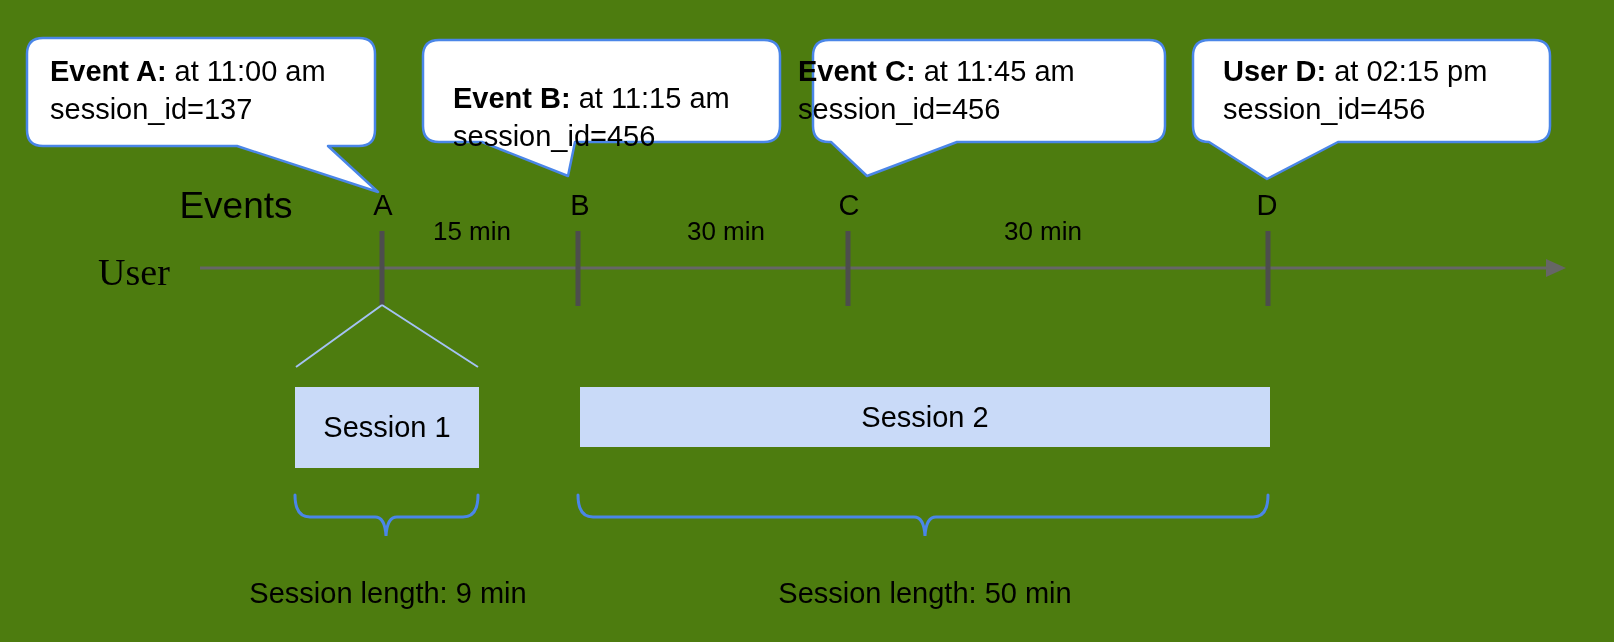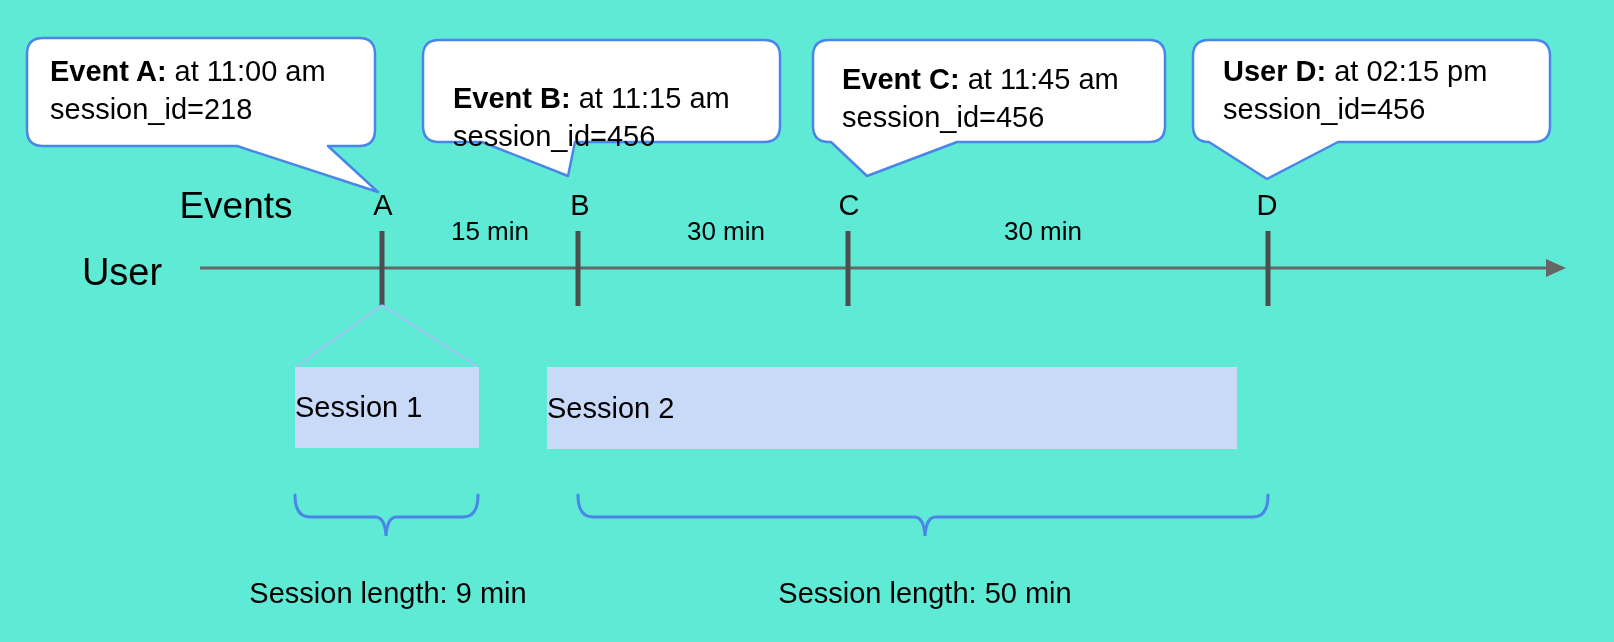--- a/index.html
+++ b/index.html
@@ -1,41 +1,42 @@
 <!DOCTYPE html>
 <html><head>
 <meta charset="utf-8">
 <style>
   html,body{margin:0;padding:0;background:#ffffff;}
   .stage{
     position:relative;
     width:1614px;height:642px;
-    background:#5eead4;
+    background:#4d7c0f;
     font-family:"Liberation Sans", sans-serif;
     color:#000000;
     overflow:hidden;
   }
   .stage svg{position:absolute;left:0;top:0;}
   .abs{position:absolute;}
   .callout-text{
     font-size:29px;
     line-height:38px;
     color:#000000;
     white-space:nowrap;
   }
   .callout-text b{font-weight:bold;}
   .axis-label-user{font-size:38px;line-height:38px;}
   .axis-label-events{font-size:37px;line-height:29px;}
   .marker-label{font-size:29px;line-height:29px;transform:translateX(-50%);}
   .gap-label{font-size:26px;line-height:26px;transform:translateX(-50%);}
   .center-x{transform:translateX(-50%);}
   .session-box{
     background:#c9daf8;
-    display:flex;align-items:center;justify-content:flex-start;
+    display:flex;align-items:center;justify-content:center;
     font-size:29px;
+    margin-top:20px;
   }
   .length-label{font-size:29px;line-height:30px;white-space:nowrap;}
 </style>
 </head>
 <body>
 
 <div class="stage">
 
   <svg width="1614" height="642" viewBox="0 0 1614 642">
 
@@ -53,50 +54,50 @@
     <line x1="1268" y1="231" x2="1268" y2="306" stroke="#4d4d4d" stroke-width="5"></line>
 
     <path d="M 382,305 L 296,367 M 382,305 L 478,367" fill="none" stroke="#a4c2f4" stroke-width="2"></path>
 
     <path d="M 295,495 Q 295,517 310,517 L 375,517 Q 385,517 386,536 Q 387,517 397,517 L 463,517 Q 478,517 478,495" fill="none" stroke="#4a86e8" stroke-width="3" stroke-linecap="round"></path>
     <path d="M 578,495 Q 578,517 593,517 L 914,517 Q 924,517 925,536 Q 926,517 936,517 L 1253,517 Q 1268,517 1268,495" fill="none" stroke="#4a86e8" stroke-width="3" stroke-linecap="round"></path>
   </svg>
 
   <div class="abs callout-text" style="left:50px;top:52px;">
     <div><b>Event A:</b><span> at 11:00 am</span></div>
-    <div>session_id=218</div>
+    <div>session_id=137</div>
   </div>
   <div class="abs callout-text" style="left:453px;top:52px;margin-top:27px;">
     <div><b>Event B:</b><span> at 11:15 am</span></div>
     <div>session_id=456</div>
   </div>
-  <div class="abs callout-text" style="left:842px;top:52px;margin-top:8px;">
+  <div class="abs callout-text" style="left:798px;top:52px;">
     <div><b>Event C:</b><span> at 11:45 am</span></div>
     <div>session_id=456</div>
   </div>
   <div class="abs callout-text" style="left:1223px;top:52px;">
     <div><b>User D:</b><span> at 02:15 pm</span></div>
     <div>session_id=456</div>
   </div>
 
   <div class="abs axis-label-events center-x" style="left:236px;top:191px;">Events</div>
-  <div class="abs axis-label-user center-x" style="left:122px;top:253px;">User</div>
+  <div class="abs axis-label-user center-x" style="left:134px;top:253px;font-family:Liberation Serif, serif;">User</div>
 
   <div class="abs marker-label" style="left:383px;top:191px;">A</div>
   <div class="abs marker-label" style="left:580px;top:191px;">B</div>
   <div class="abs marker-label" style="left:849px;top:191px;">C</div>
   <div class="abs marker-label" style="left:1267px;top:191px;">D</div>
 
-  <div class="abs gap-label" style="left:490px;top:218px;">15 min</div>
+  <div class="abs gap-label" style="left:472px;top:218px;">15 min</div>
   <div class="abs gap-label" style="left:726px;top:218px;">30 min</div>
   <div class="abs gap-label" style="left:1043px;top:218px;">30 min</div>
 
   <div class="abs session-box" style="left:295px;top:367px;width:184px;height:81px;">
     <span>Session 1</span>
   </div>
-  <div class="abs session-box" style="left:547px;top:367px;width:690px;height:82px;">
+  <div class="abs session-box" style="left:580px;top:367px;width:690px;height:60px;">
     <span>Session 2</span>
   </div>
 
   <div class="abs length-label center-x" style="left:388px;top:578px;">Session length: 9 min</div>
   <div class="abs length-label center-x" style="left:925px;top:578px;">Session length: 50 min</div>
 
 </div>
 
 </body></html>

